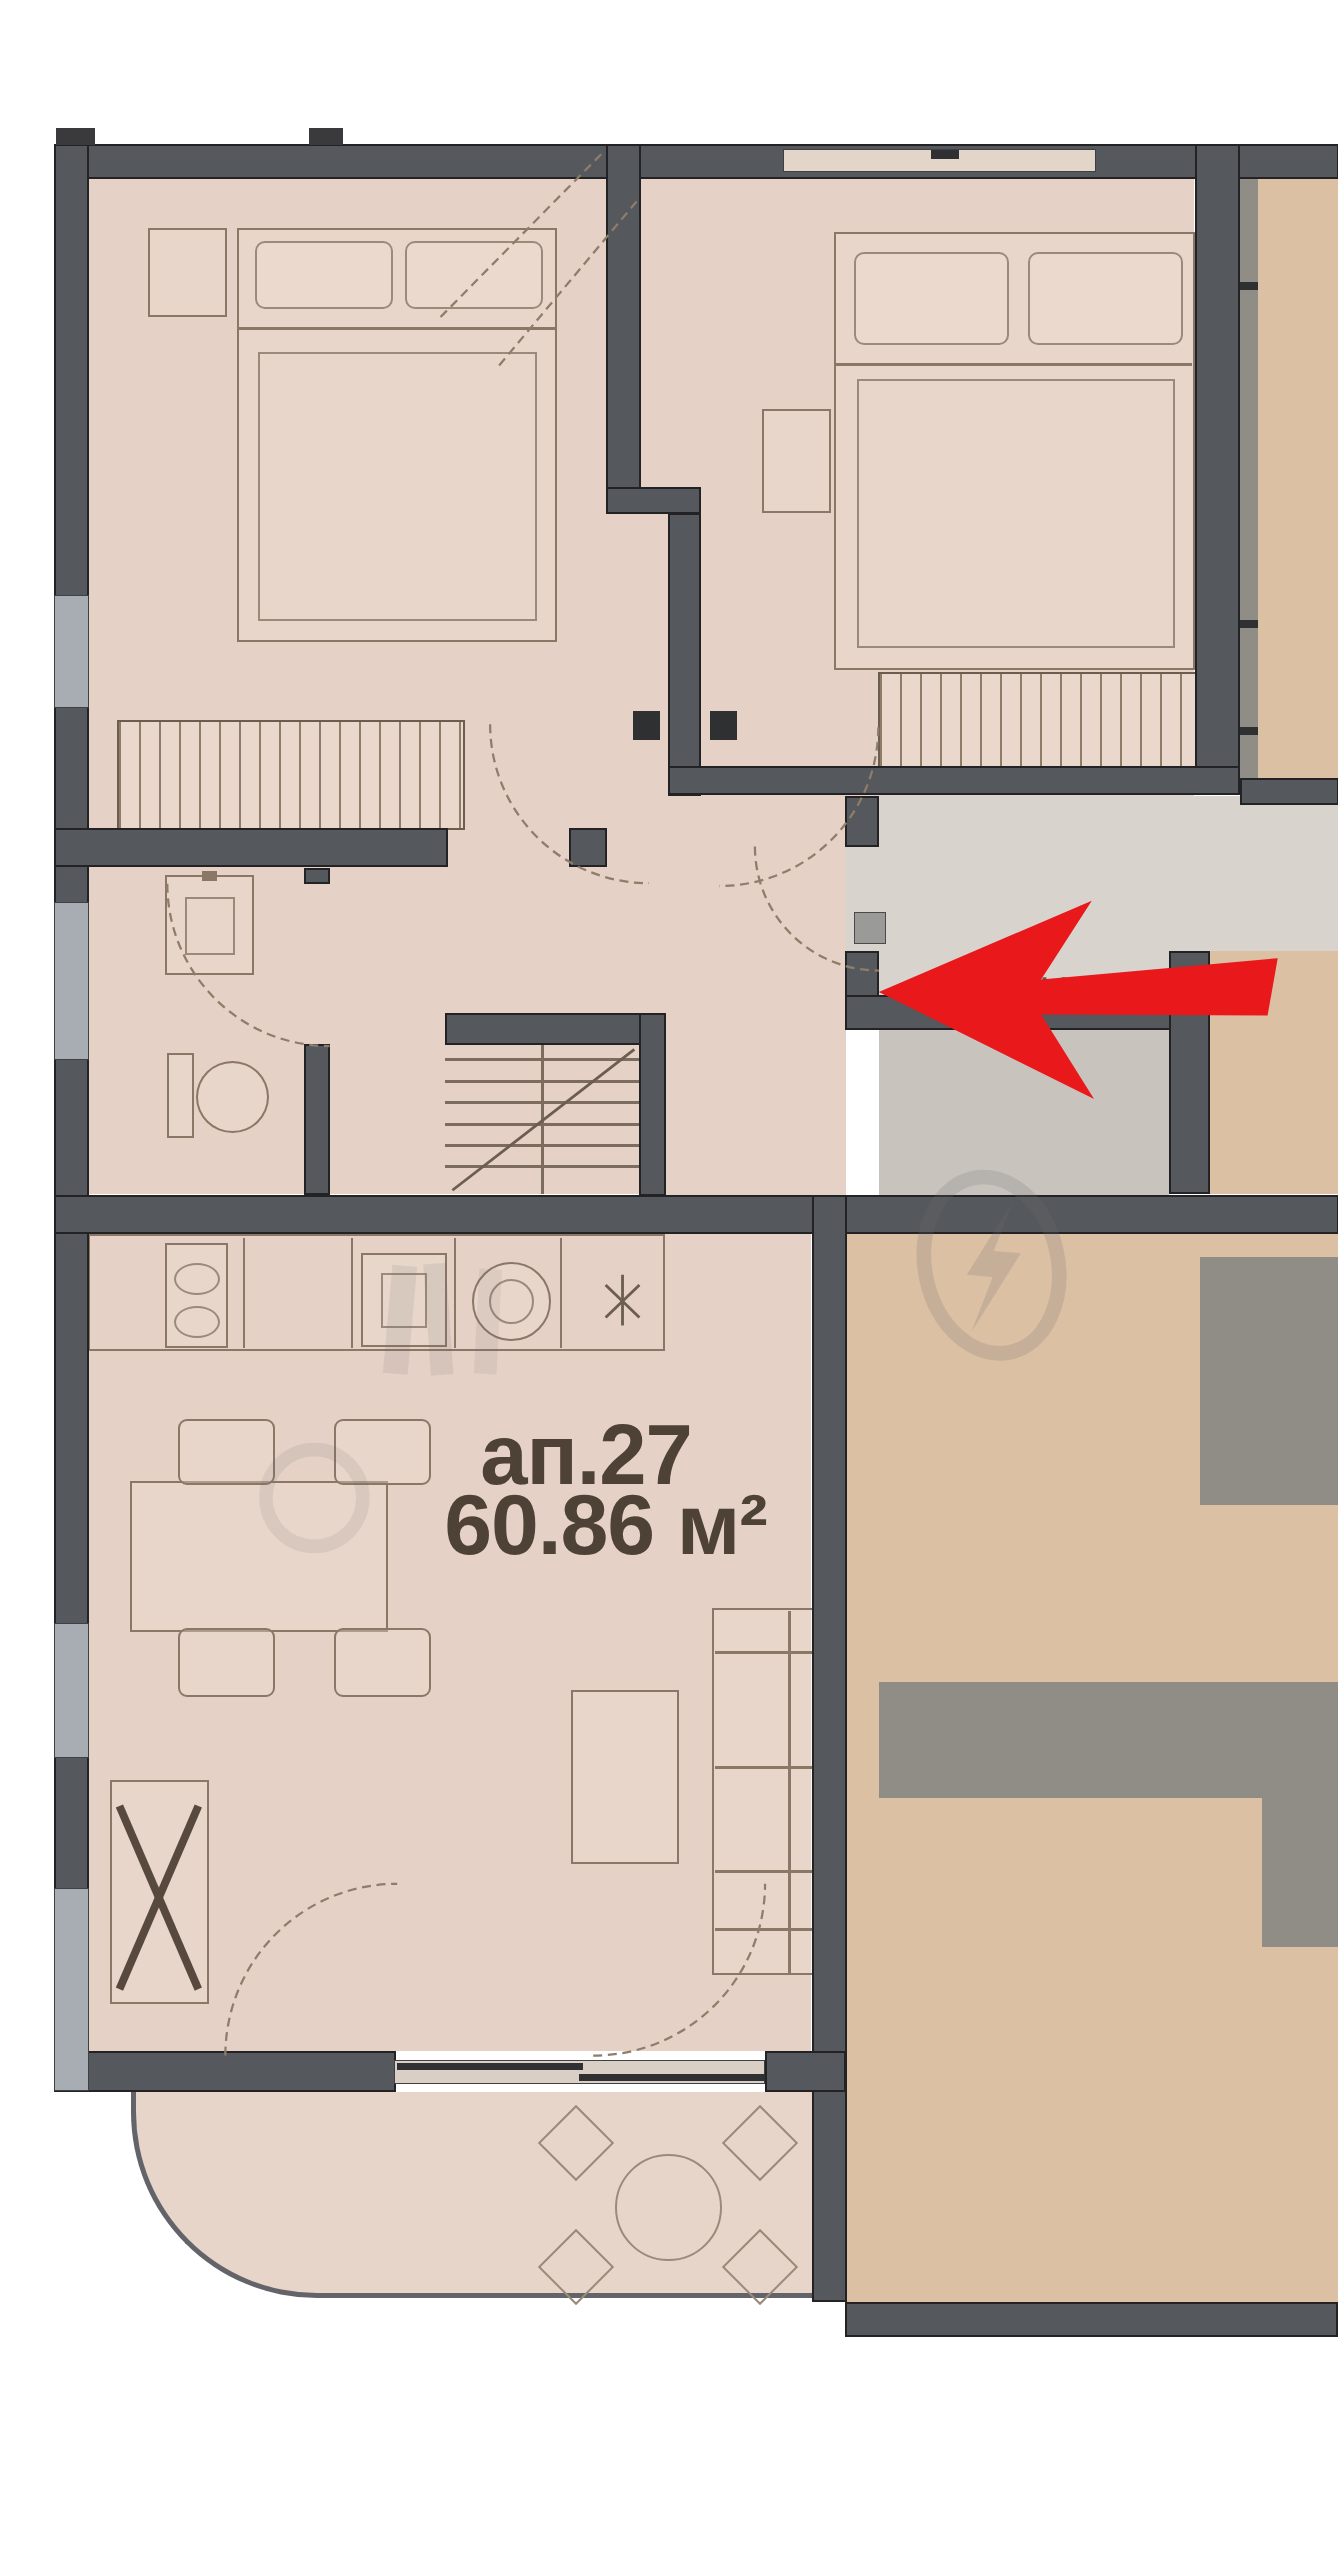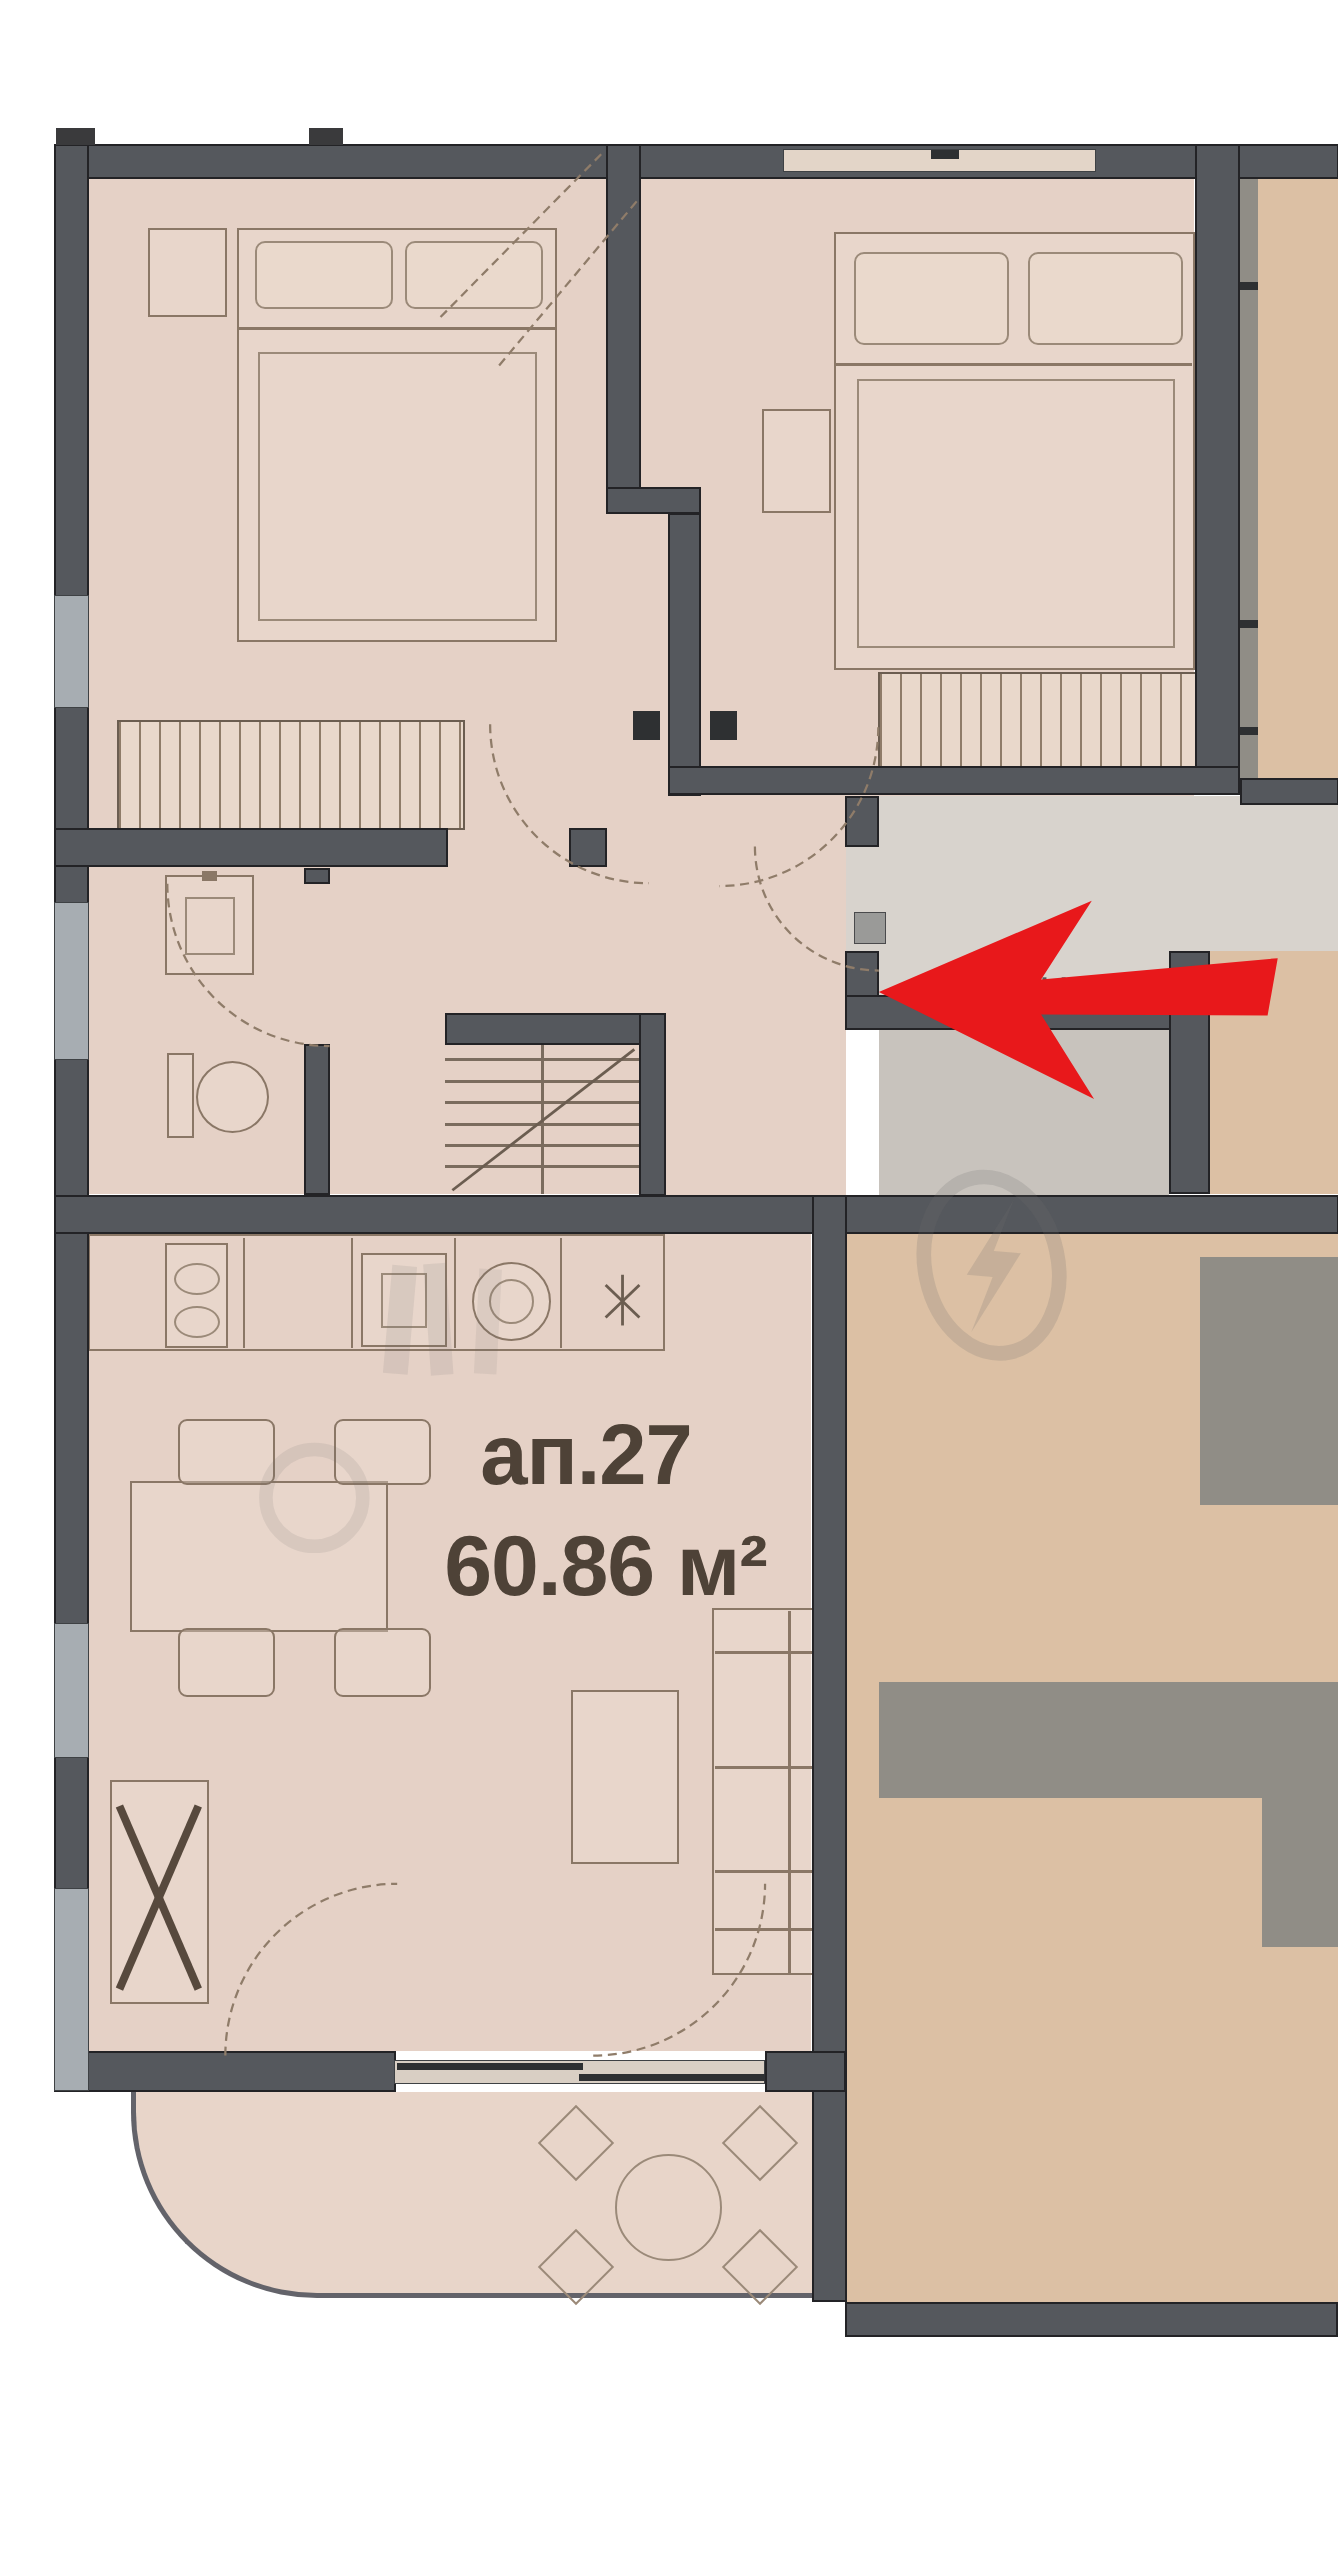--- a/index.html
+++ b/index.html
@@ -207,16 +207,16 @@
       <circle cx="558" cy="2658" r="86" fill="none" stroke="#6f6f6f" stroke-width="24" opacity="0.13"></circle>
       <rect x="688" y="2246" width="44" height="192" fill="#6f6f6f" opacity="0.12" transform="rotate(5 710 2342)"></rect>
       <rect x="758" y="2242" width="40" height="198" fill="#6f6f6f" opacity="0.12" transform="rotate(-4 778 2341)"></rect>
       <rect x="846" y="2252" width="40" height="186" fill="#6f6f6f" opacity="0.1" transform="rotate(3 866 2345)"></rect>
     </g>
 
     <polygon points="1560,1760 1938,1598 1848,1738 2268,1700 2250,1802 1848,1800 1942,1950" fill="#e8181b"></polygon>
   </svg>
 
   <div class="label" style="left:417px;top:1412px;width:338px;font-size:85px;">ап.27</div>
-  <div class="label" style="left:352px;top:1522px;width:507px;font-size:86px;">60.86 м²</div>
+  <div class="label" style="left:352px;top:1481px;width:507px;font-size:86px;">60.86 м²</div>
 
 </div>
 
 
 </body></html>

